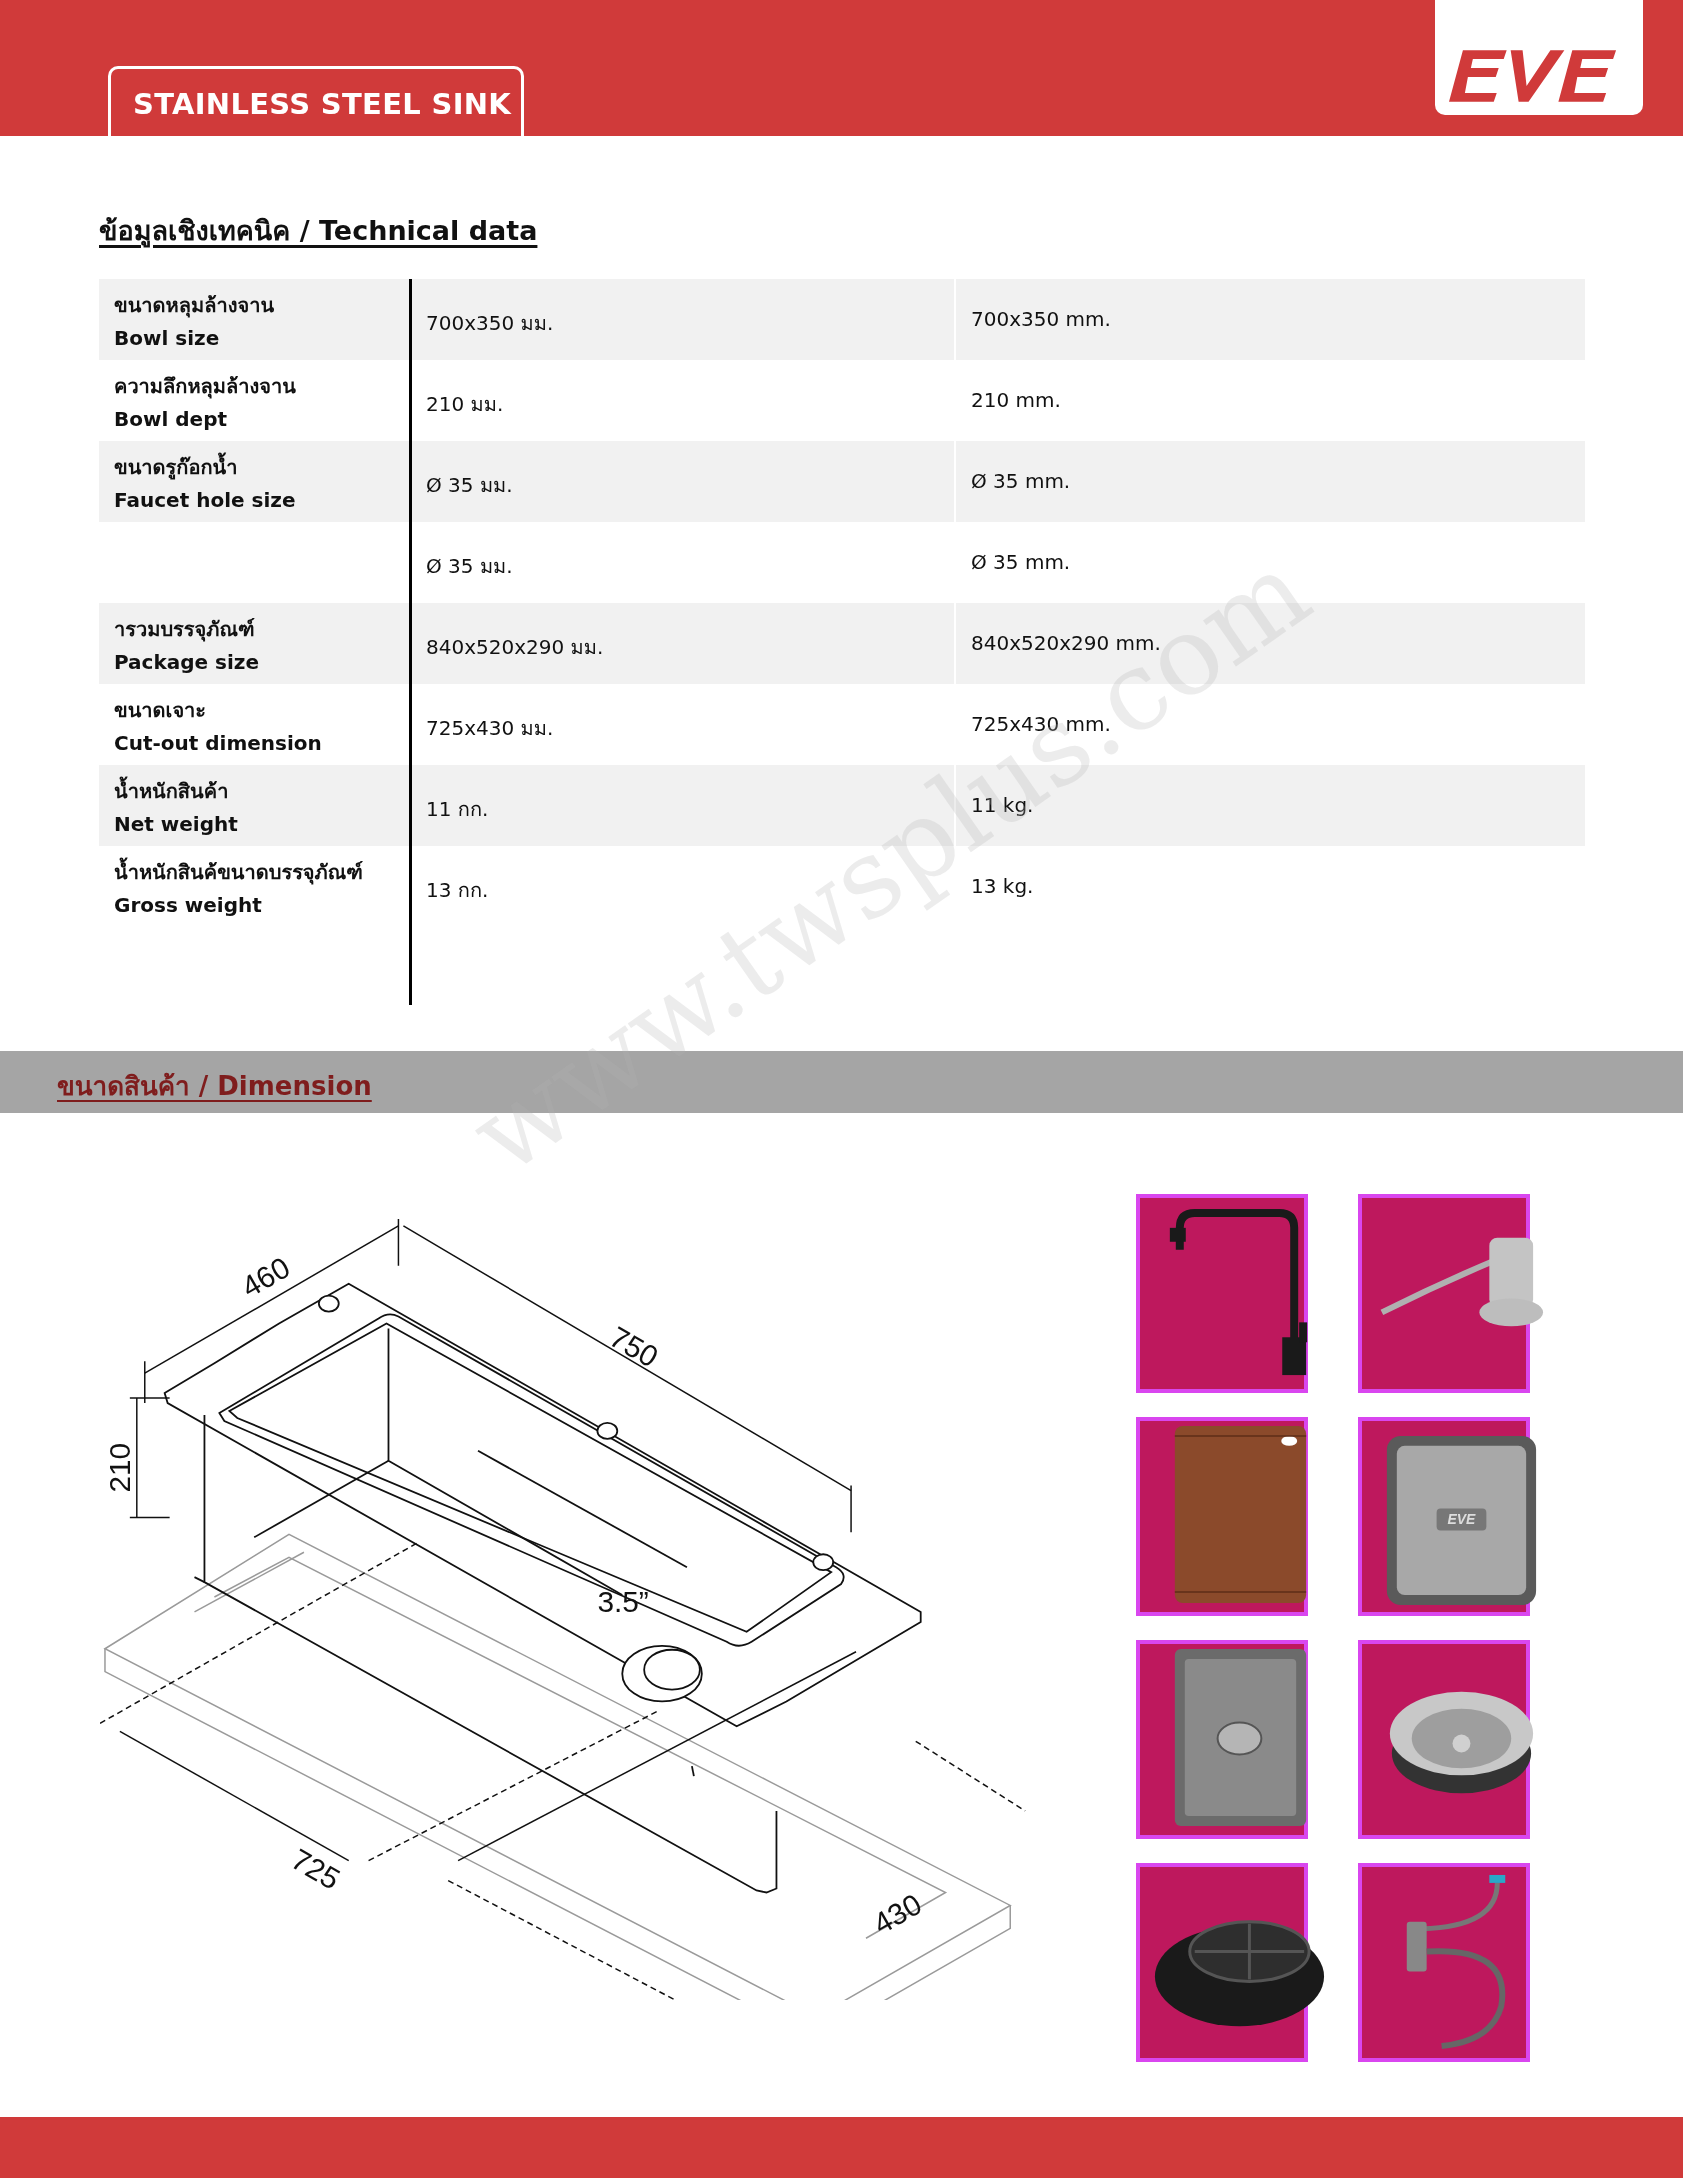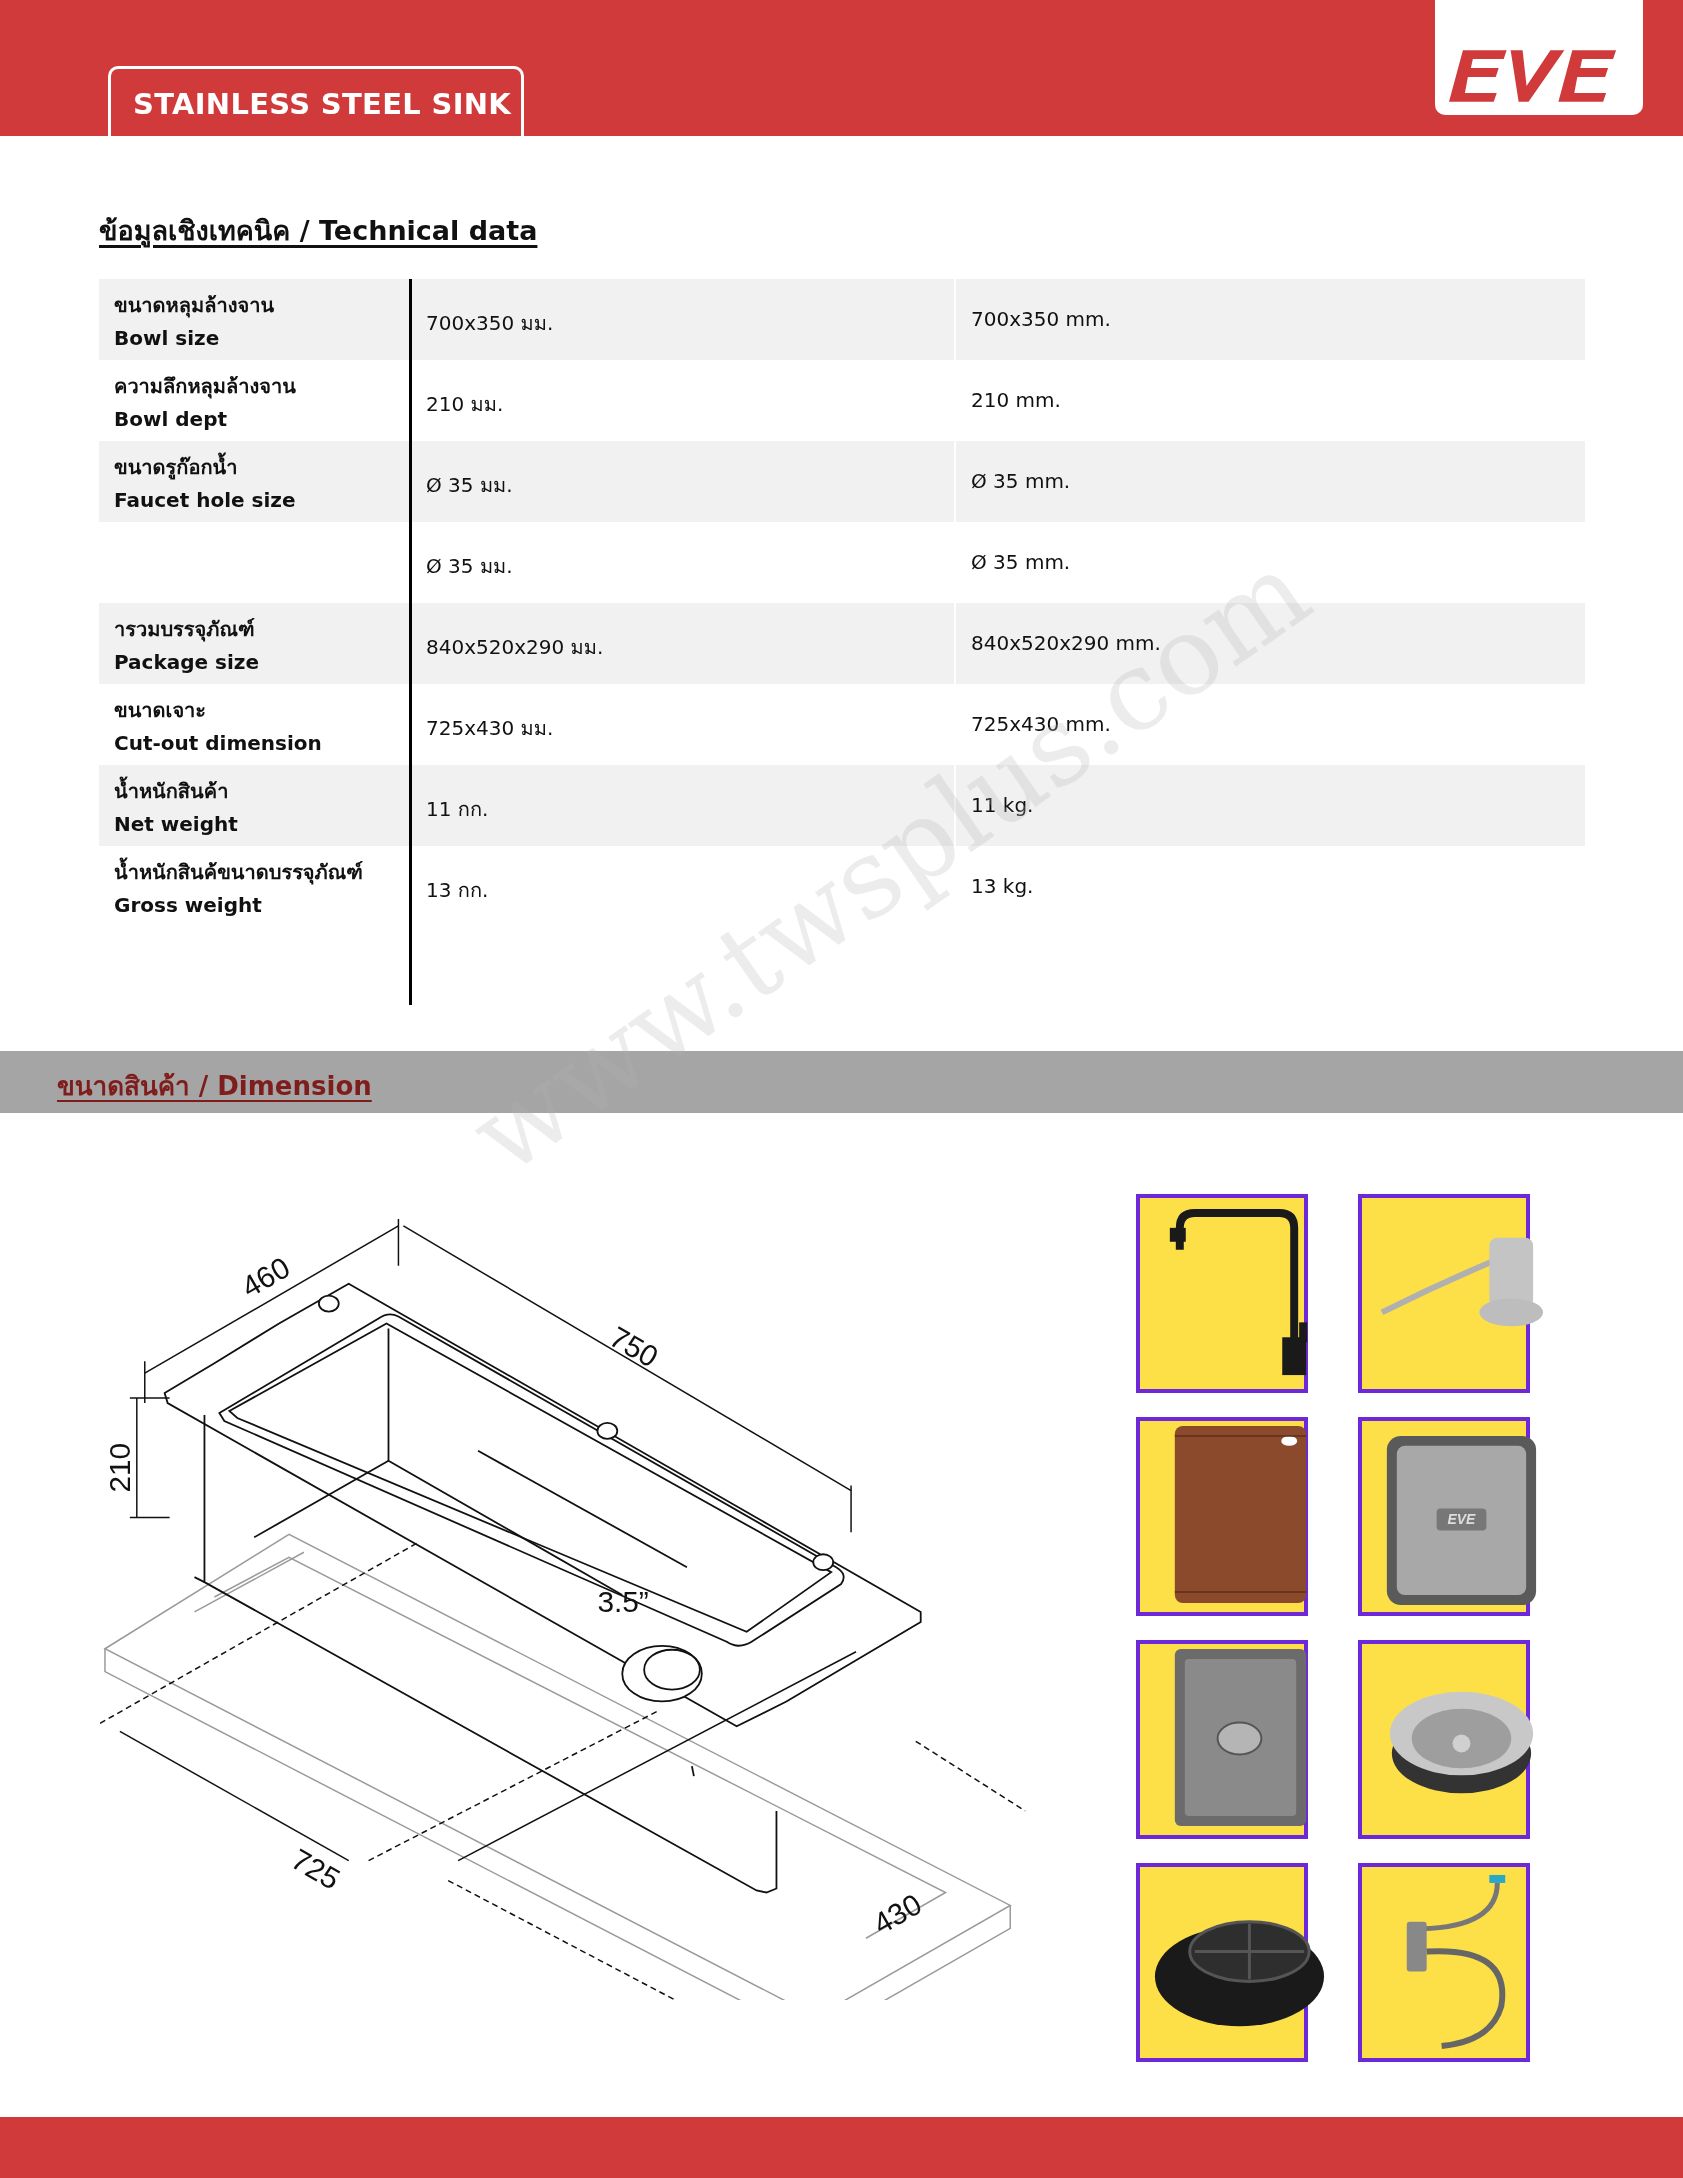--- a/index.html
+++ b/index.html
@@ -17,21 +17,21 @@
   .spec-label .th{display:block;font-size:20px;}
   .spec-val{position:absolute;top:28px;font-size:20px;}
   .spec-val.th-val{left:327px;}
   .spec-val.en-val{left:872px;}
   .col-divider{position:absolute;left:310px;top:0;width:3px;height:726px;background:#000;}
   .col-divider2{position:absolute;left:855px;top:0;width:2px;height:726px;background:#fff;}
   .dim-band{position:absolute;left:0;top:1051px;width:1684px;height:62px;background:#a5a5a5;}
   .dim-band span{position:absolute;left:57px;top:14px;color:#7f1d1d;font-weight:bold;font-size:26px;text-decoration:underline;text-underline-offset:5px;}
   .drawing{position:absolute;left:100px;top:1204px;}
   .acc-grid{position:absolute;left:1136px;top:1194px;width:426px;}
-  .acc{position:absolute;width:172px;height:199px;border:4px solid #6d28d9;box-sizing:border-box;background:#fde047;}
+  .acc{position:absolute;width:172px;height:199px;border:4px solid #d946ef;box-sizing:border-box;background:#be185d;}
   .acc svg{position:absolute;left:0;top:0;}
   .footer-band{position:absolute;left:0;top:2117px;width:1684px;height:61px;background:#d03a3a;}
   .watermark{position:absolute;left:448px;top:1095px;transform:rotate(-35deg);transform-origin:left top;font-family:"DejaVu Serif",serif;font-size:109px;color:rgba(180,180,180,0.25);white-space:nowrap;pointer-events:none;}
 </style>
 </head>
 <body>
 
 <div class="top-band"></div>
 <div class="title-tab">
   <span>STAINLESS STEEL SINK</span>

